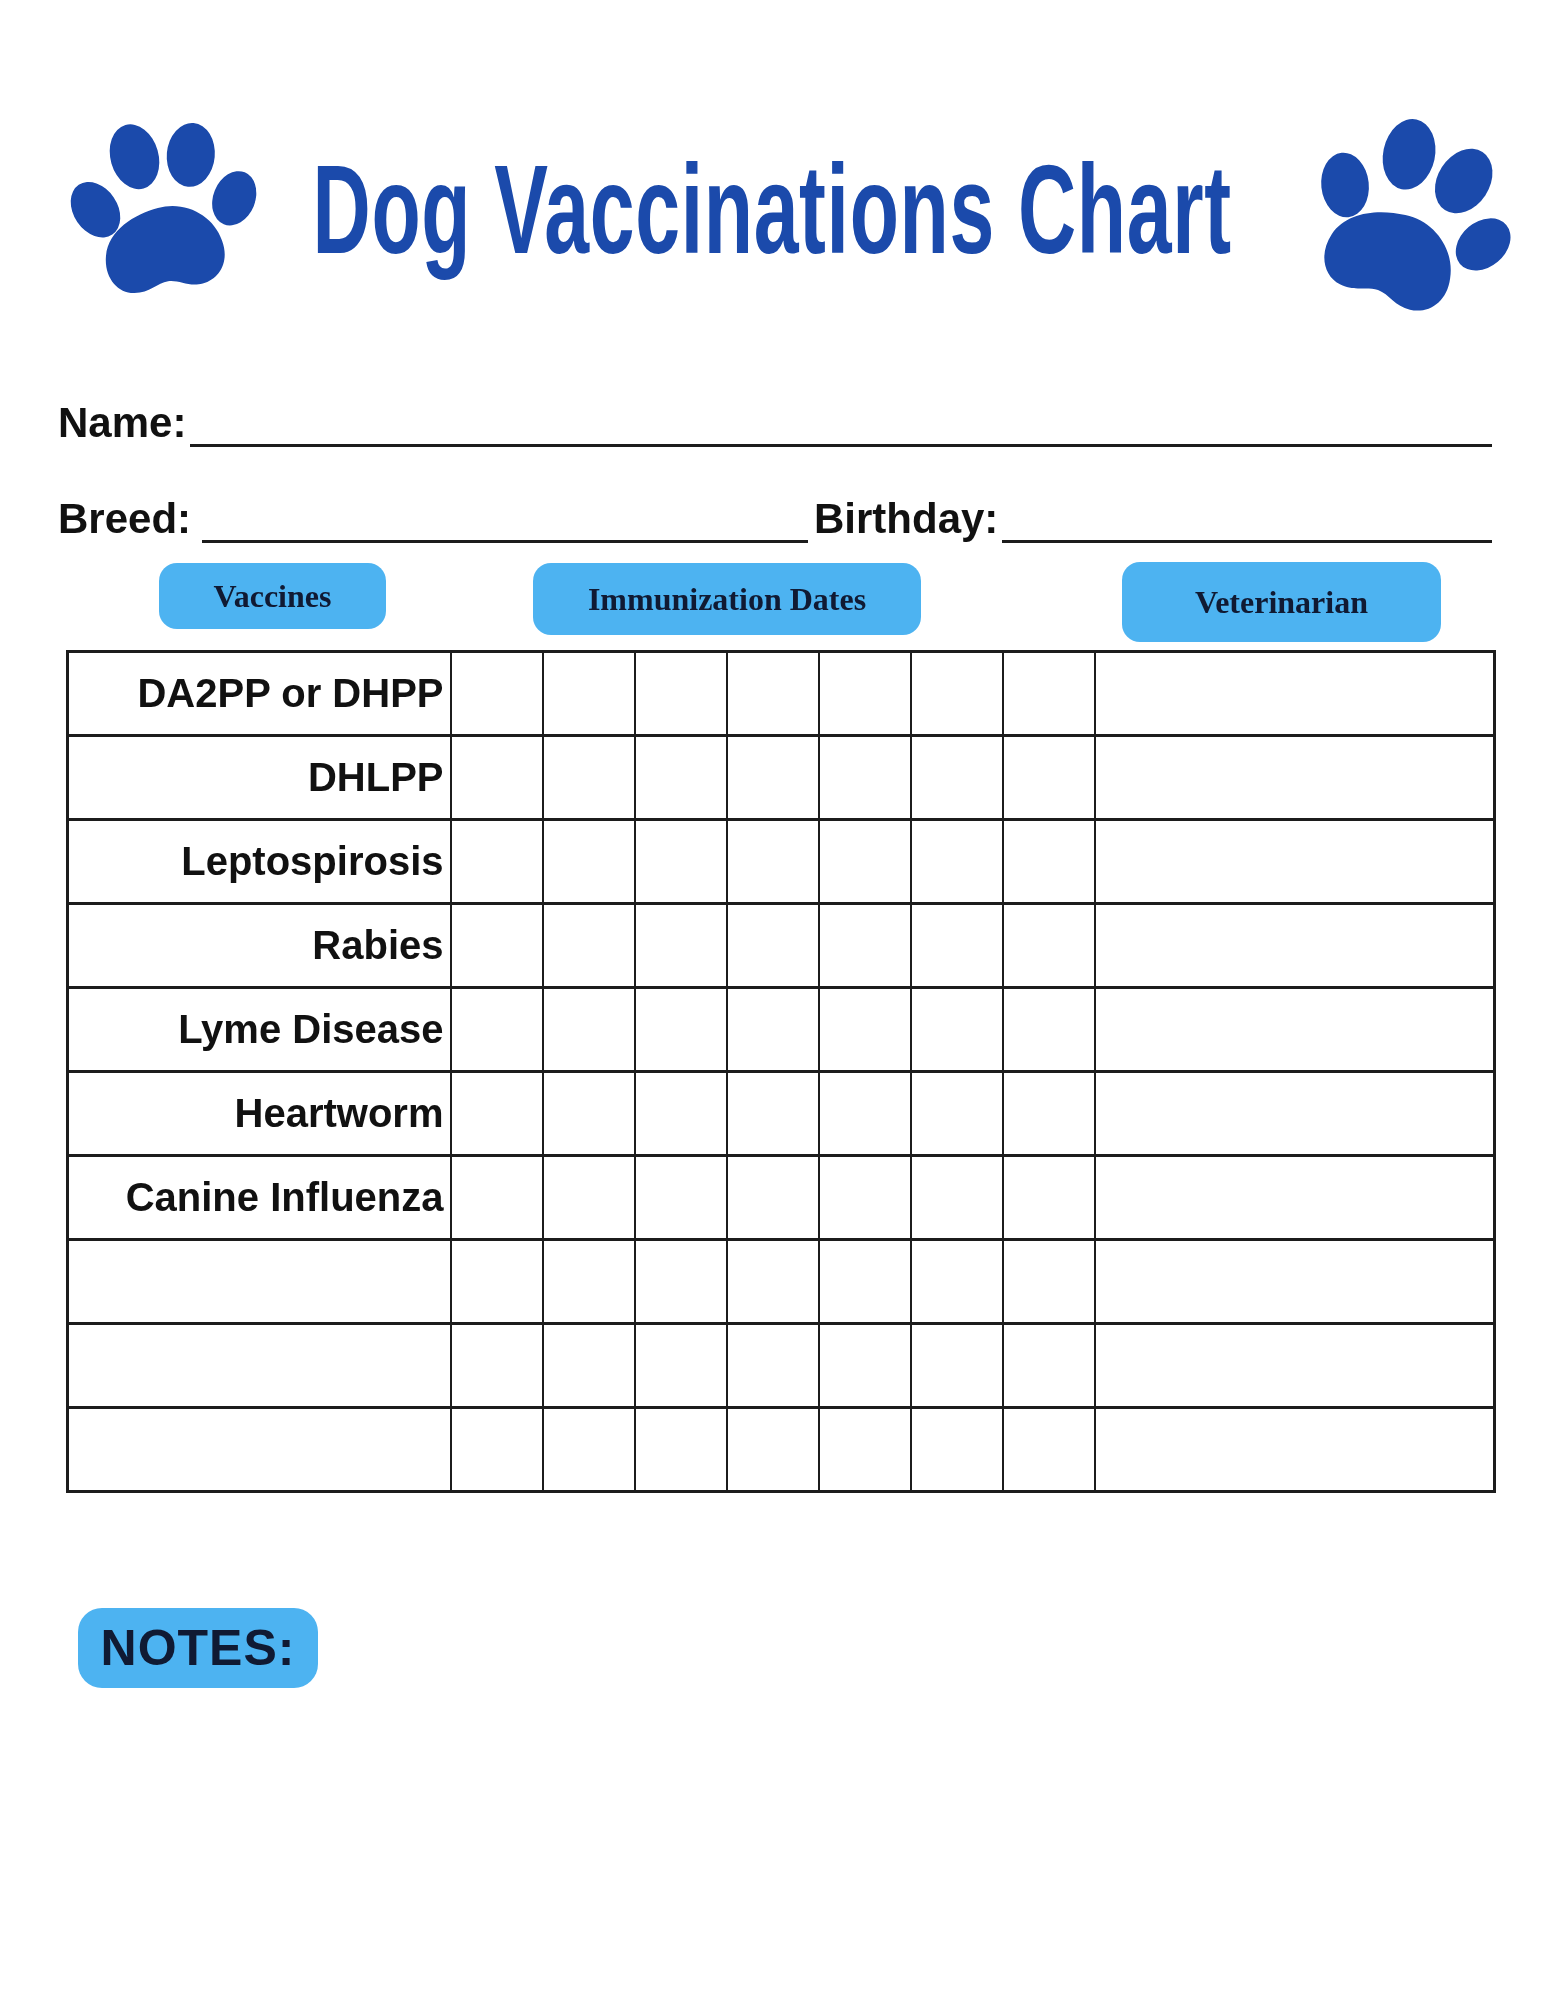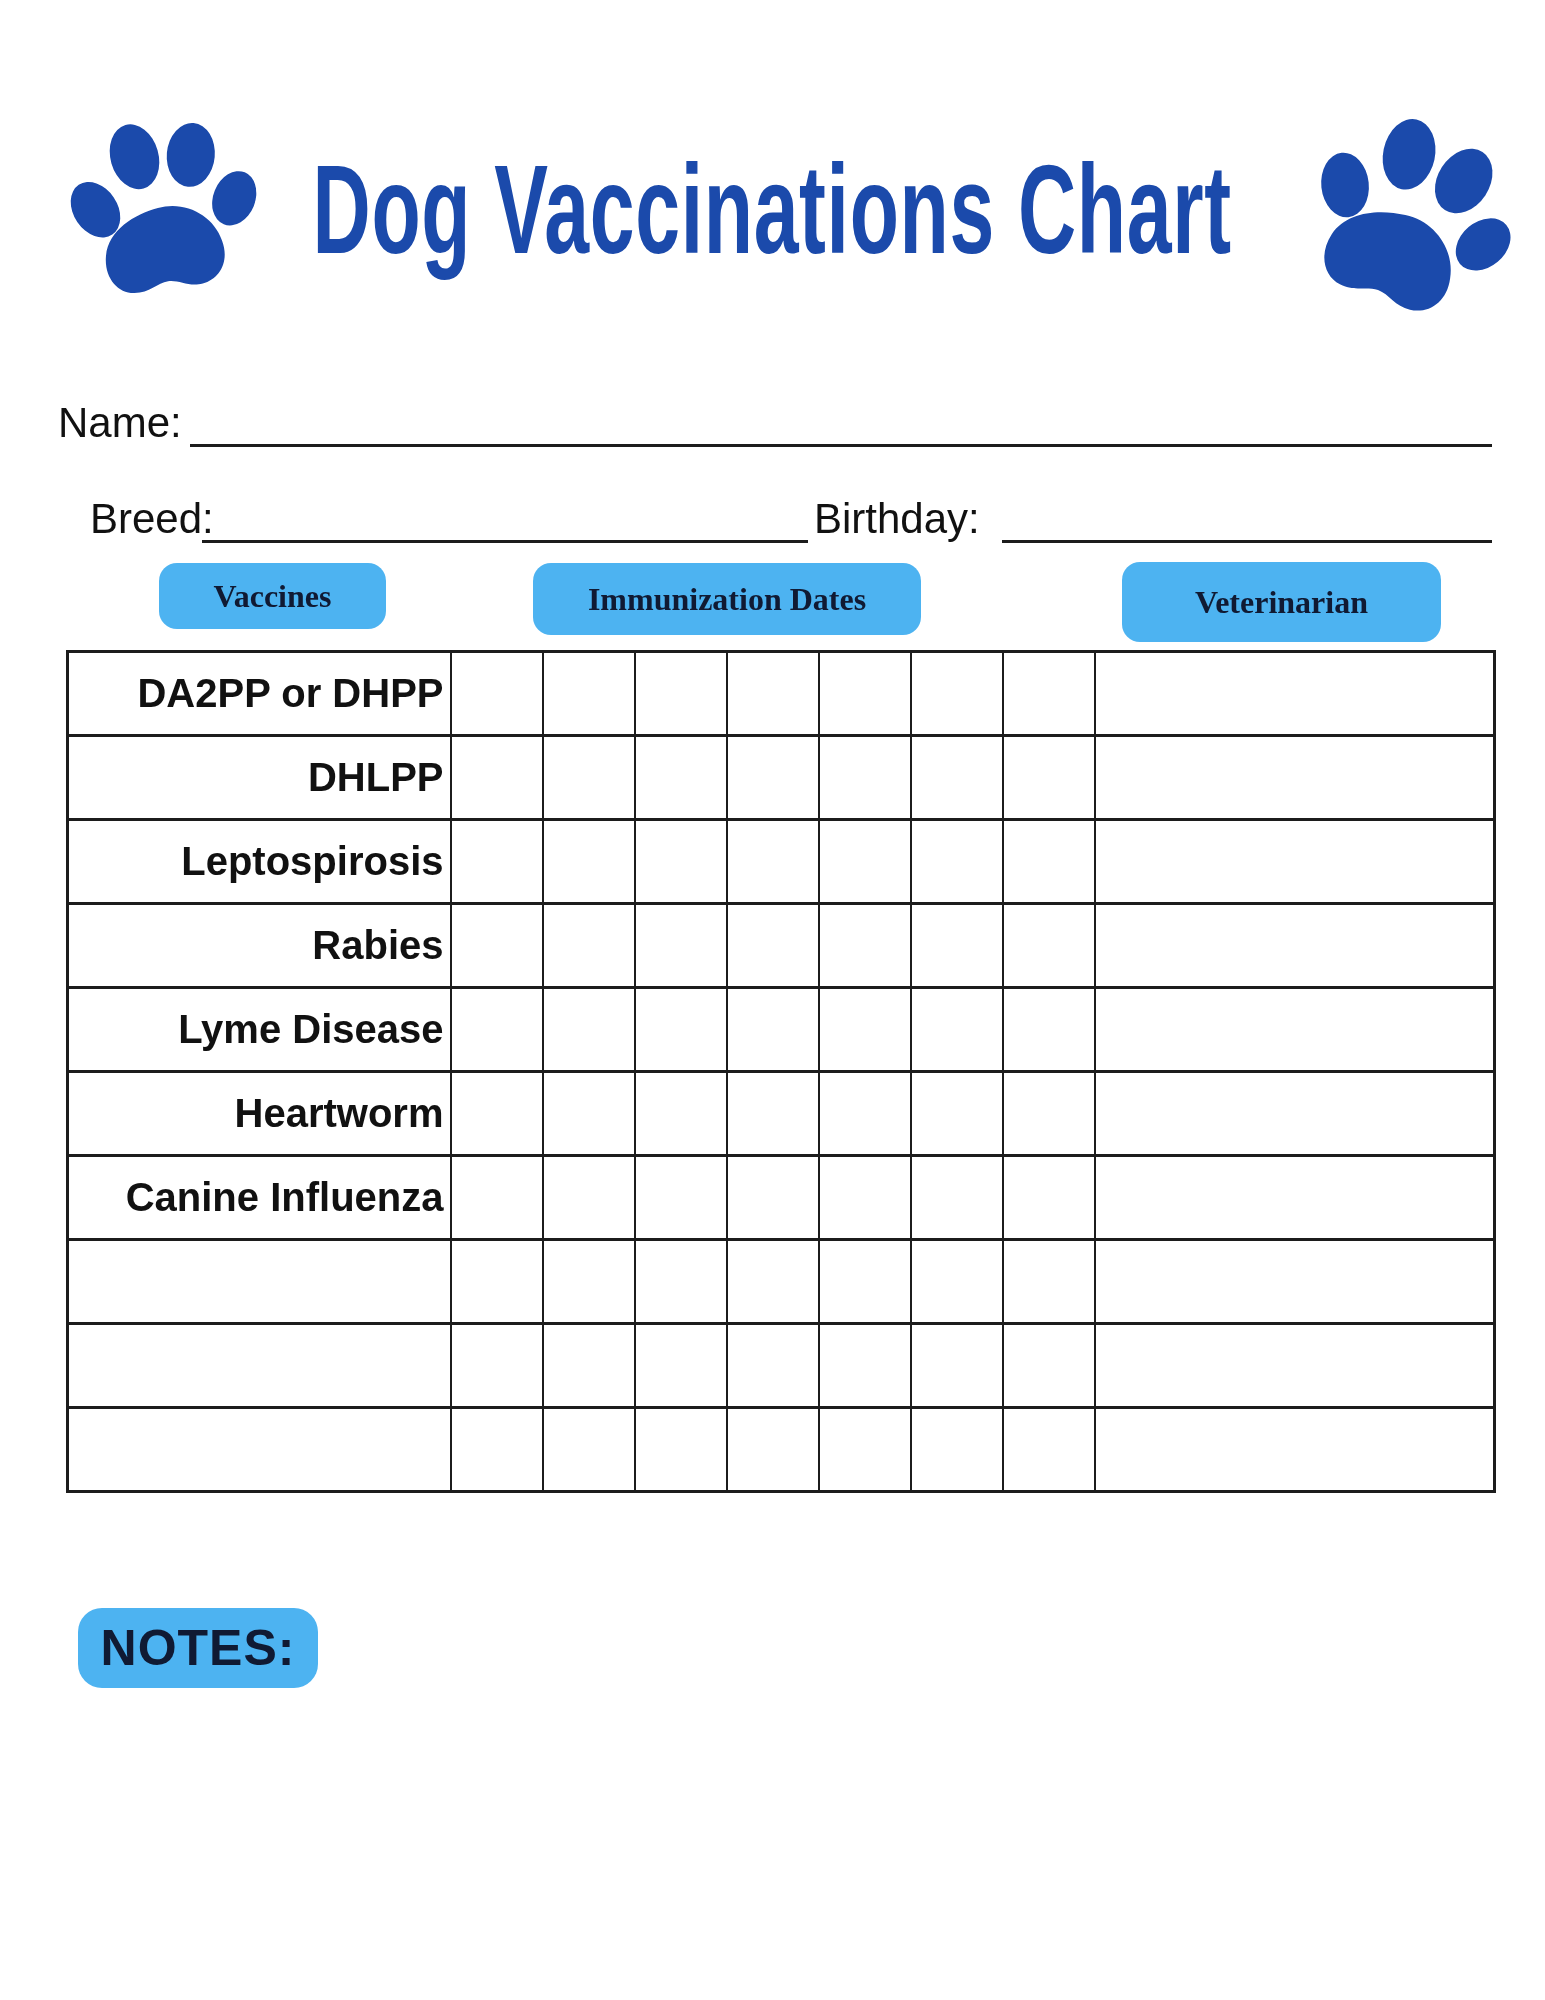--- a/index.html
+++ b/index.html
@@ -34,26 +34,26 @@
     display:inline-block;
     font-size:126px;line-height:126px;font-weight:bold;
     letter-spacing:1px;
     color:var(--brand-blue);
     transform:scaleX(0.64);
     transform-origin:50% 50%;
   }
   
   .field-label{
     position:absolute;
-    font-size:42px;font-weight:normal;line-height:46px;
+    font-size:42px;font-weight:bold;line-height:46px;
     color:var(--text-color);
     text-align:right;
   }
   .name-label{left:58px;top:400px;}
-  .breed-label{left:58px;top:496px;margin-left:32px;}
+  .breed-label{left:58px;top:496px;}
   .birthday-label{left:814px;top:496px;}
   .u-line{
     position:absolute;height:0;
     border-bottom:3px solid var(--line-color);
   }
   .name-line{left:190px;top:444px;width:1302px;}
   .breed-line{left:202px;top:540px;width:606px;}
   .birthday-line{left:1002px;top:540px;width:490px;}
   
   .badge{

